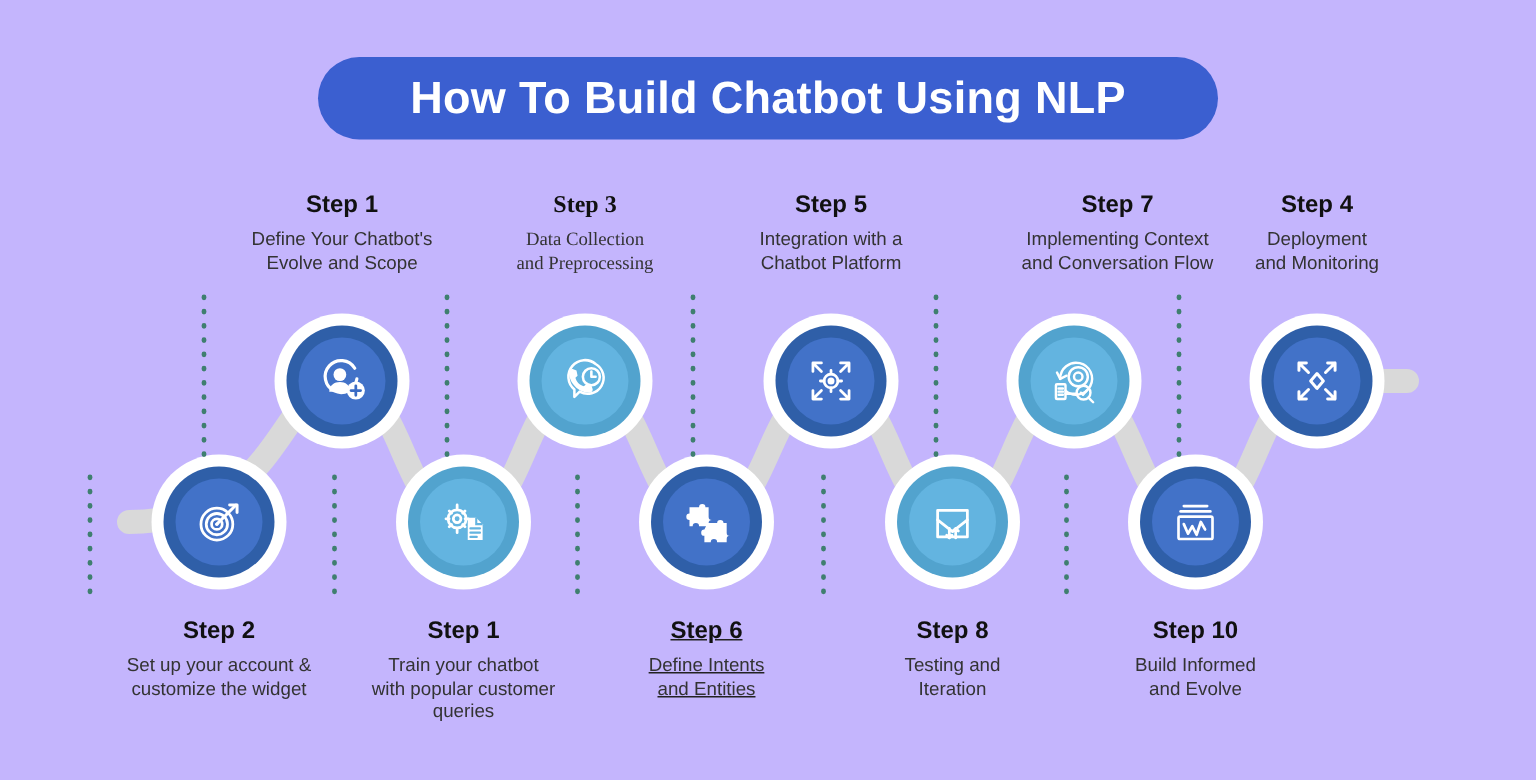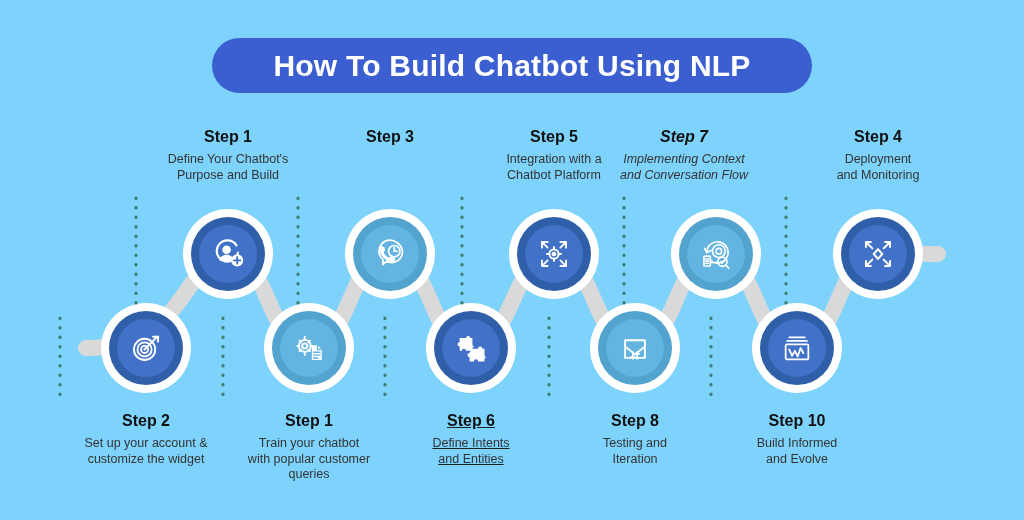--- a/index.html
+++ b/index.html
@@ -11,21 +11,21 @@
     width: 1024px;
     height: 520px;
     font-family: "Liberation Sans", sans-serif;
     overflow: hidden;
     position: relative;
   }
   #canvas {
     position: relative;
     width: 1024px;
     height: 520px;
-    background: #7dd3fc;
+    background: #c4b5fd;
   }
 
   
   #title-banner {
     position: absolute;
     left: 212px;
     top: 38px;
     width: 600px;
     height: 55px;
     background: #3b5fd0;
@@ -136,21 +136,21 @@
       <path d="M12 34 c0-6 5-9 10-9 s10 3 10 9 z" fill="#fff"></path>
       <circle cx="37" cy="33" r="8.5" fill="#fff"></circle>
       <path d="M37 28.5 v9 M32.5 33 h9" stroke="#3b6cc4" stroke-width="2.6" stroke-linecap="round"></path>
     </svg>
         </div>
       </div>
       <div class="label-block" style="width: 190px; left: 133px; top: 128px;">
         <div class="label-title">Step 1</div>
         <div class="label-desc">
           <div>Define Your Chatbot's</div>
-          <div>Purpose and Build</div>
+          <div>Evolve and Scope</div>
         </div>
       </div>
       <div class="node" style="left: 109px; top: 311px; background: rgb(47, 95, 168);">
         <div class="inner" style="background: rgb(66, 114, 200);">
     <svg viewBox="0 0 48 48" width="34" height="34">
       <circle cx="22" cy="26" r="15" fill="none" stroke="#fff" stroke-width="2.6"></circle>
       <circle cx="22" cy="26" r="10" fill="none" stroke="#fff" stroke-width="2.6"></circle>
       <circle cx="22" cy="26" r="5" fill="none" stroke="#fff" stroke-width="2.6"></circle>
       <circle cx="22" cy="26" r="1.6" fill="#fff"></circle>
       <path d="M22 26 L40 8" stroke="#fff" stroke-width="2.8" stroke-linecap="round"></path>
@@ -168,22 +168,26 @@
       <div class="node" style="left: 353px; top: 217px; background: rgb(82, 163, 206);">
         <div class="inner" style="background: rgb(99, 180, 224);">
     <svg viewBox="0 0 48 48" width="34" height="34">
       <path d="M34 8 A15 15 0 1 1 19 34 l-5 5 v-7 A15 15 0 0 1 34 8 z" fill="none" stroke="#fff" stroke-width="2.4" stroke-linejoin="round"></path>
       <circle cx="30" cy="20" r="8" fill="none" stroke="#fff" stroke-width="2.4"></circle>
       <path d="M30 15 v5 h4" fill="none" stroke="#fff" stroke-width="2.4" stroke-linecap="round" stroke-linejoin="round"></path>
       <path d="M9 16 c0-2 2-4 4-3 l3 1 1 5 -2 2 c1 4 4 7 8 8 l2-2 5 1 1 3 c1 2-1 4-3 4 C18 35 9 26 9 16 z" fill="#fff"></path>
     </svg>
         </div>
       </div>
-      <div class="label-block" style="width: 190px; left: 295px; top: 128px;">
+      <div class="label-block" style="width: 190px; left: 295px; top: 128px; font-family: Liberation Serif, serif;">
         <div class="label-title">Step 3</div>
+        <div class="label-desc">
+          <div>Data Collection</div>
+          <div>and Preprocessing</div>
+        </div>
       </div>
       <div class="node" style="left: 272px; top: 311px; background: rgb(82, 163, 206);">
         <div class="inner" style="background: rgb(99, 180, 224);">
     <svg viewBox="0 0 48 48" width="34" height="34">
       <g fill="none" stroke="#fff" stroke-width="2.6" stroke-linecap="round" stroke-linejoin="round">
         <path d="M18 8 v3 M18 31 v3 M7.5 21 h3 M25.5 21 h3
                  M10.6 13.6 l2.1 2.1 M23.3 26.3 l2.1 2.1
                  M25.4 13.6 l-2.1 2.1 M12.7 26.3 l-2.1 2.1"></path>
         <circle cx="18" cy="21" r="8.5"></circle>
         <circle cx="18" cy="21" r="3.6"></circle>
@@ -252,21 +256,21 @@
         <circle cx="33" cy="35" r="6.5"></circle>
         <path d="M37.6 39.6 L42 44"></path>
         <path d="M30.5 35 l2 2 3.5-4"></path>
         <rect x="7" y="27" width="9" height="14" rx="1"></rect>
         <path d="M9.5 31 h4 M9.5 34 h4 M9.5 37 h4"></path>
         <path d="M16 36 h11"></path>
       </g>
     </svg>
         </div>
       </div>
-      <div class="label-block" style="width: 190px; left: 589px; top: 128px; font-style: italic;">
+      <div class="label-block" style="width: 190px; left: 650px; top: 128px;">
         <div class="label-title">Step 7</div>
         <div class="label-desc">
           <div>Implementing Context</div>
           <div>and Conversation Flow</div>
         </div>
       </div>
       <div class="node" style="left: 598px; top: 311px; background: rgb(82, 163, 206);">
         <div class="inner" style="background: rgb(99, 180, 224);">
     <svg viewBox="0 0 48 48" width="34" height="34">
       <g fill="none" stroke="#fff" stroke-width="2.6" stroke-linecap="round" stroke-linejoin="round">

